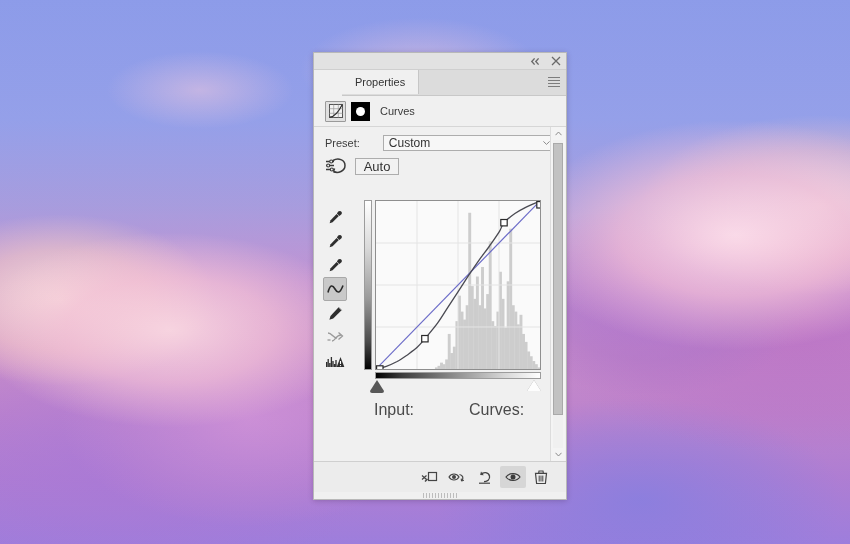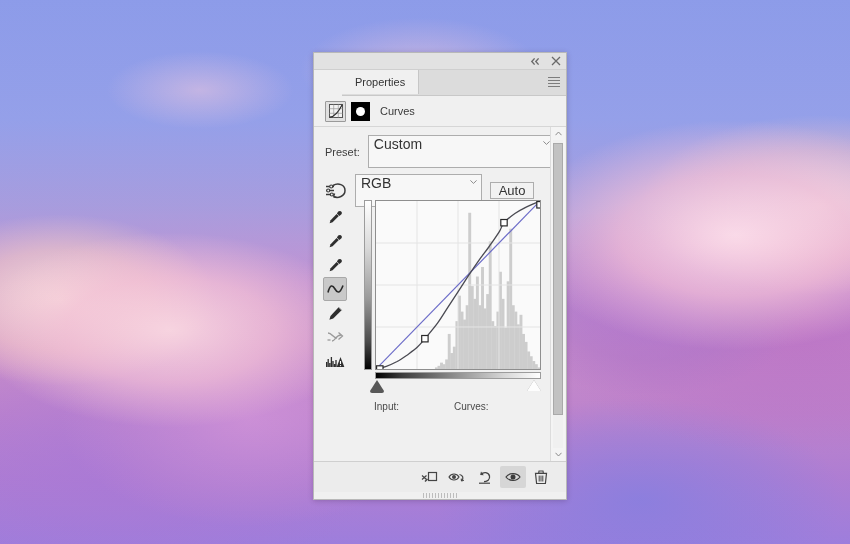--- a/index.html
+++ b/index.html
@@ -62,26 +62,26 @@
   .adjhead{height:30px;display:flex;align-items:center;gap:5px;padding:0 11px;background:#f0f0f0;
     border-bottom:1px solid #d6d6d6;}
   .adj-icon{width:19px;height:19px;border:1px solid #9a9a9a;background:#e0e0e0;
     display:flex;align-items:center;justify-content:center;border-radius:1px;cursor:pointer;}
   .mask-thumb{width:19px;height:19px;background:#000;display:flex;align-items:center;justify-content:center;cursor:pointer;}
   .mask-thumb .dot{width:9px;height:9px;border-radius:50%;background:#fff;}
   .adj-title{font-size:11px;color:#3a3a3a;margin-left:5px;}
 
   .body{position:relative;height:334px;background:#f0f0f0;overflow:hidden;}
 
-  .preset-row{display:flex;align-items:center;gap:8px;padding:8px 11px 0 11px;}
+  .preset-row{display:flex;align-items:center;gap:23px;padding:8px 11px 0 11px;}
   .preset-label{font-size:11px;color:#3c3c3c;}
   .chan-row{display:flex;align-items:center;gap:8px;padding:6px 11px 0 11px;}
 
-  .select{position:relative;height:33px;background:#f7f7f7;border:1px solid #adadad;
-    display:flex;font-size:14px;color:#333;padding:0 16px 0 5px;cursor:pointer;box-sizing:border-box;}
+  .select{position:relative;height:16px;background:#f7f7f7;border:1px solid #adadad;
+    display:flex;align-items:center;font-size:12px;color:#333;padding:0 16px 0 5px;cursor:pointer;box-sizing:border-box;}
   .select .chev{position:absolute;right:4px;top:5px;width:7px;height:4px;}
   .select.preset{flex:1;}
   .select.channel{width:127px;}
   .btn{height:17px;min-width:44px;background:#f2f2f2;border:1px solid #adadad;font-size:13px;color:#333;
     display:flex;align-items:center;justify-content:center;cursor:pointer;box-sizing:border-box;}
 
   .tool-strip{position:absolute;left:9px;top:78px;width:24px;display:flex;flex-direction:column;gap:0;}
   .tool{width:24px;height:24px;display:flex;align-items:center;justify-content:center;cursor:pointer;border-radius:2px;}
   .tool.active{background:#c9c9c9;border:1px solid #a8a8a8;box-sizing:border-box;}
 
@@ -96,21 +96,21 @@
     border:1px solid #9c9c9c;box-sizing:border-box;}
 
   .slider-row{position:absolute;left:50px;top:253px;width:177px;height:16px;}
   .tri-dark{position:absolute;left:6px;top:0;width:0;height:0;
     border-left:7px solid transparent;border-right:7px solid transparent;border-bottom:11px solid #585858;cursor:pointer;}
   .tri-dark::after{content:"";position:absolute;left:-7px;top:11px;width:14px;height:2px;background:#585858;border-radius:0 0 4px 4px;}
   .tri-light{position:absolute;right:0px;top:0;width:0;height:0;
     border-left:7px solid transparent;border-right:7px solid transparent;border-bottom:11px solid #fdfdfd;cursor:pointer;
     filter:drop-shadow(0 0 0.7px #8a8a8a);}
 
-  .io-row{position:absolute;left:60px;top:274px;width:180px;display:flex;font-size:10px;color:#4a4a4a;}
+  .io-row{position:absolute;left:60px;top:274px;width:180px;display:flex;font-size:16px;color:#4a4a4a;}
   .io-row .out{margin-left:55px;}
 
   
   .vscroll{position:absolute;right:1px;top:0;width:14px;height:334px;background:#f4f4f4;border-left:1px solid #dcdcdc;}
   .vscroll .arrow{height:13px;display:flex;align-items:center;justify-content:center;cursor:pointer;}
   .vscroll .track{position:absolute;top:13px;bottom:13px;left:2px;right:2px;background:#f0f0f0;}
   .vscroll .thumb{position:absolute;top:16px;left:2px;width:10px;height:272px;background:#c2c2c2;border:1px solid #a9a9a9;box-sizing:border-box;cursor:pointer;}
 
   .footer{height:30px;background:#ececec;border-top:1px solid #cfcfcf;display:flex;align-items:center;justify-content:flex-end;padding-right:12px;gap:2px;}
   .fbtn{width:26px;height:22px;display:flex;align-items:center;justify-content:center;cursor:pointer;border-radius:2px;}
@@ -182,26 +182,20 @@
 
       <div class="chan-row">
         <svg width="22" height="18" viewBox="0 0 22 18">
           <path d="M8 3.5 C13 0.5 20 2.5 20 8.5 C20 14 13 17 8.5 14.5" fill="none" stroke="#3a3a3a" stroke-width="1.5"></path>
           <path d="M8.5 14.5 L11.5 15.4 M8.5 14.5 L9.6 11.6" fill="none" stroke="#3a3a3a" stroke-width="1.5"></path>
           <path d="M1 4.5 H9 M1 8.5 H9 M1 12.5 H9" stroke="#3a3a3a" stroke-width="1.3"></path>
           <circle cx="6.2" cy="4.5" r="1.5" fill="#f0f0f0" stroke="#3a3a3a" stroke-width="1.1"></circle>
           <circle cx="3.2" cy="8.5" r="1.5" fill="#f0f0f0" stroke="#3a3a3a" stroke-width="1.1"></circle>
           <circle cx="6.8" cy="12.5" r="1.5" fill="#f0f0f0" stroke="#3a3a3a" stroke-width="1.1"></circle>
         </svg>
-        <div class="select channel">
-          <span>RGB</span>
-          <svg class="chev" viewBox="0 0 7 4">
-            <path d="M0.4 0.4 L3.5 3.4 L6.6 0.4" fill="none" stroke="#8c8c8c" stroke-width="1"></path>
-          </svg>
-        </div>
         <div class="btn">
           <span>Auto</span>
         </div>
       </div>
 
       <div class="tool-strip">
         <div class="tool">
           <svg width="15" height="15" viewBox="0 0 15 15">
             <path d="M10.2 1.6 C11.3 0.6 12.9 0.8 13.6 1.9 C14.2 2.9 13.8 4 12.9 4.7 L11.4 5.9 L8.9 3.4 Z" fill="#2e2e2e"></path>
             <path d="M8.6 3.9 L10.8 6.1 L4.6 12.3 L1.6 13.3 L2.6 10.3 Z" fill="#2e2e2e"></path>

